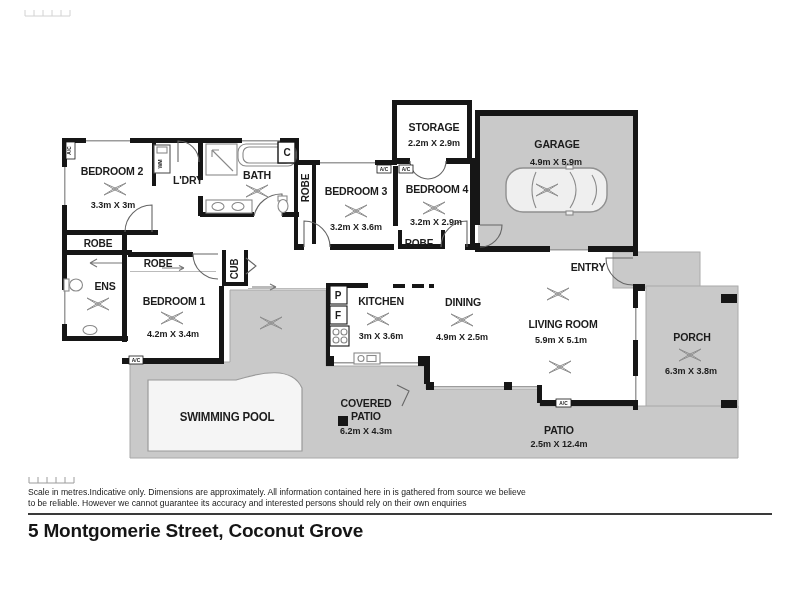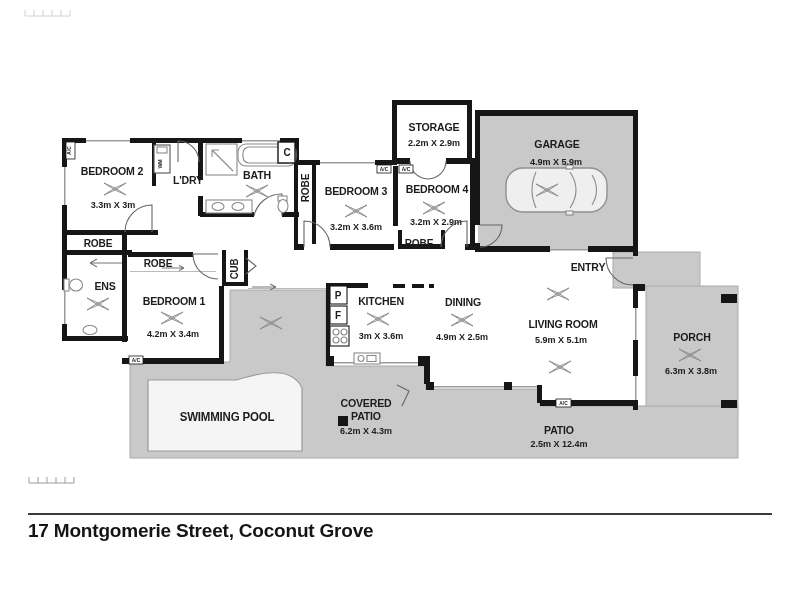--- a/index.html
+++ b/index.html
@@ -273,16 +273,17 @@
   <div class="tiny" style="left:287px;top:152px;font-size:10px">C</div>
   <div class="tiny" style="left:338px;top:295px;font-size:10px">P</div>
   <div class="tiny" style="left:338px;top:315px;font-size:10px">F</div>
 
   <svg style="position:absolute;left:24px;top:7px" width="48" height="12" viewBox="0 0 48 12">
     <path d="M1,3 L1,9 L46,9 M10,3 L10,9 M19,3 L19,9 M28,3 L28,9 M37,3 L37,9 M46,3 L46,9" stroke="#d2d2d2" stroke-width="1" fill="none"></path>
   </svg>
   <svg style="position:absolute;left:28px;top:474px" width="48" height="12" viewBox="0 0 48 12">
     <path d="M1,3 L1,9 L46,9 M10,3 L10,9 M19,3 L19,9 M28,3 L28,9 M37,3 L37,9 M46,3 L46,9" stroke="#9c9c9c" stroke-width="1" fill="none"></path>
   </svg>
+  <div class="footer-disclaimer">Scale in metres.Indicative only. Dimensions are approximately. All information contained here in is gathered from source we believe to be reliable. However we cannot guarantee its accuracy and interested persons should rely on their own enquiries</div>
   <div class="footer-rule"></div>
-  <div class="footer-title">17 Montgomerie Street, Coconut Grove</div>
+  <div class="footer-title">5 Montgomerie Street, Coconut Grove</div>
 
 </div>
 
 </body></html>

